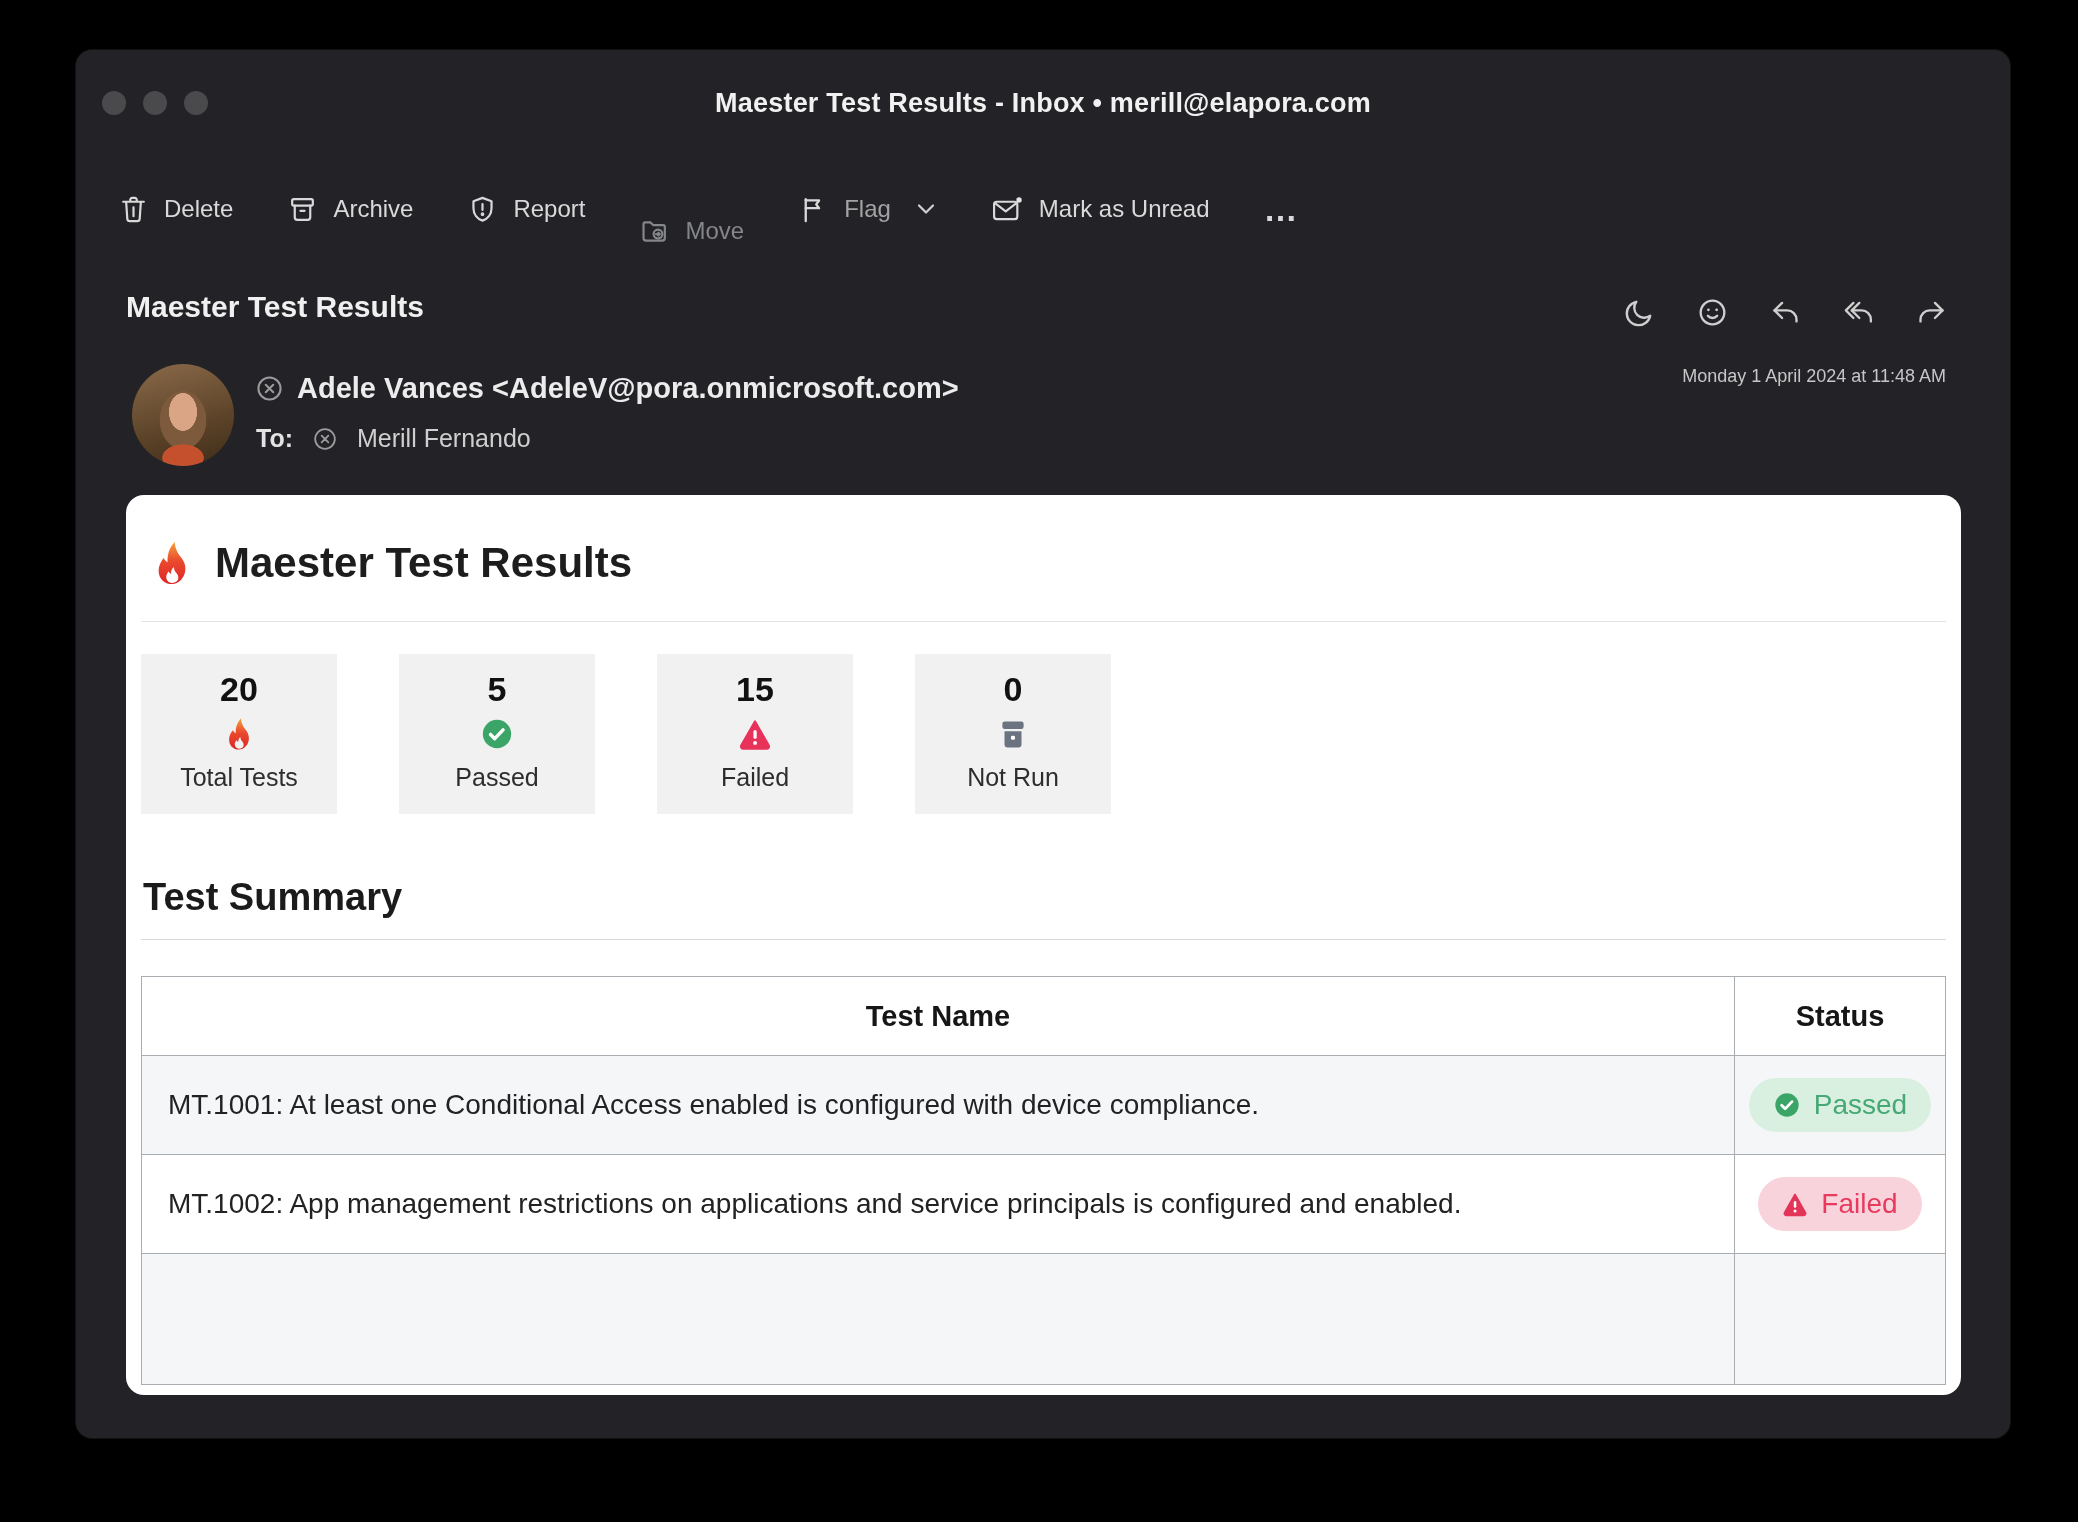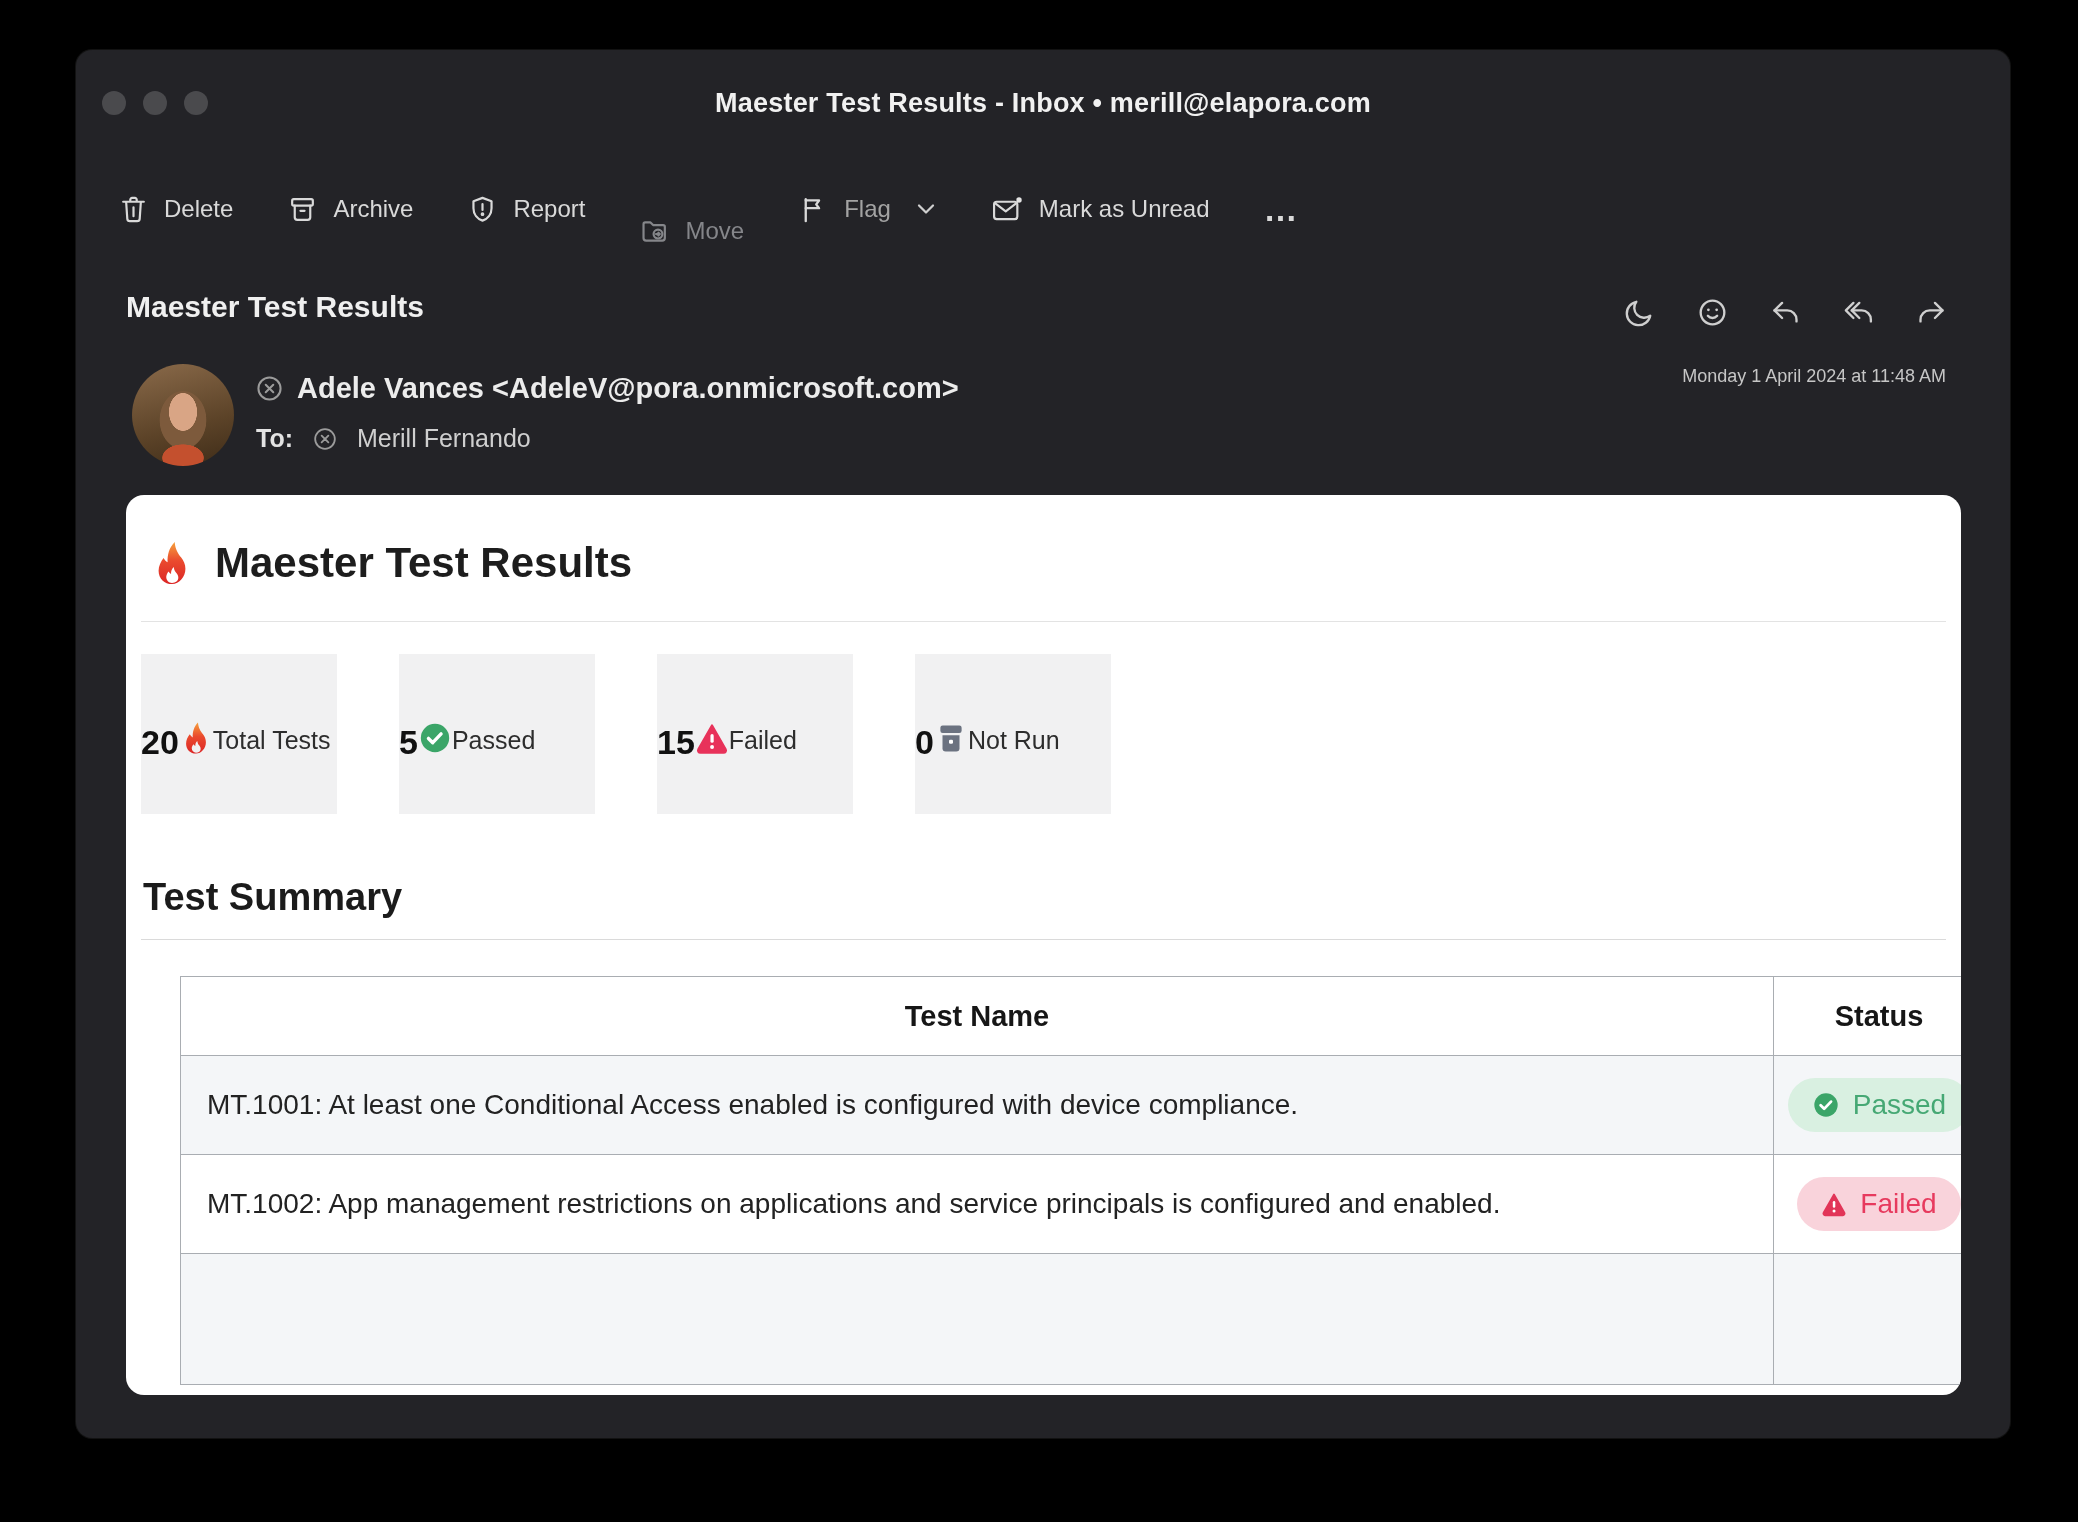--- a/index.html
+++ b/index.html
@@ -56,29 +56,29 @@
   
   .card{position:absolute;left:50px;top:445px;width:1835px;height:900px;background:#fff;
         border-radius:18px;overflow:hidden;color:#222;padding:0 15px;box-sizing:border-box;}
   .card-h1row{display:flex;align-items:center;gap:20px;margin:44px 0 0 8px;}
   .card-h1{font-size:42px;font-weight:700;color:#1d1d1d;margin:0;}
   .div1{border:none;border-top:1px solid #e3e3e3;margin:34px 0 0 0;}
   .tenant{margin:34px 0 0 6px;font-size:30px;}
   .tenant-name{font-weight:700;color:#101010;}
   .tenant-id{color:#8b8b8b;}
   .stats{display:flex;gap:62px;margin:32px 0 0 0;}
-  .stat{width:196px;height:160px;background:#f1f1f2;display:flex;flex-direction:row;
+  .stat{width:196px;height:160px;background:#f1f1f2;display:flex;flex-direction:column;
         align-items:center;}
   .stat-value{font-size:34px;font-weight:700;color:#111;margin-top:16px;}
   .stat-icon{margin-top:8px;display:flex;}
   .stat-label{font-size:25px;color:#2d2d2d;margin-top:12px;}
   .h2{font-size:38px;font-weight:700;color:#1b1b1b;margin:62px 0 0 2px;}
   .div2{border:none;border-top:1px solid #dadada;margin:20px 0 0 0;}
 
-  table.results{width:100%;border-collapse:collapse;margin-top:36px;margin-left:39px;}
+  table.results{width:100%;border-collapse:collapse;margin-top:36px;}
   .results th{border:1.5px solid #a9adb2;height:76px;font-size:29px;font-weight:700;
               color:#161616;text-align:center;background:#fff;}
   .results td{border:1.5px solid #a9adb2;}
   .results td.tname{font-size:28px;color:#222;padding:30px 26px;line-height:1.35;}
   .results tr.odd td{background:#f4f6f8;}
   .results td.tstatus{width:208px;text-align:center;}
   .results tr.partial td{height:70px;}
 
   .badge{display:inline-flex;align-items:center;gap:13px;border-radius:999px;
          padding:11px 24px;font-size:28px;}

